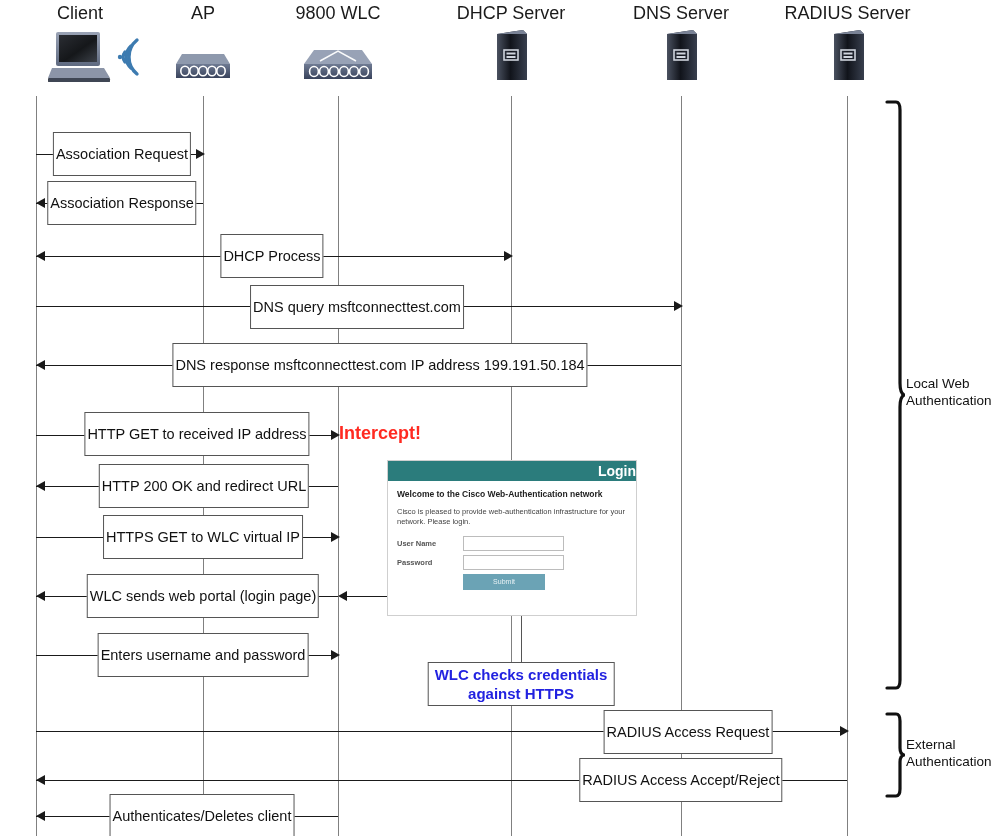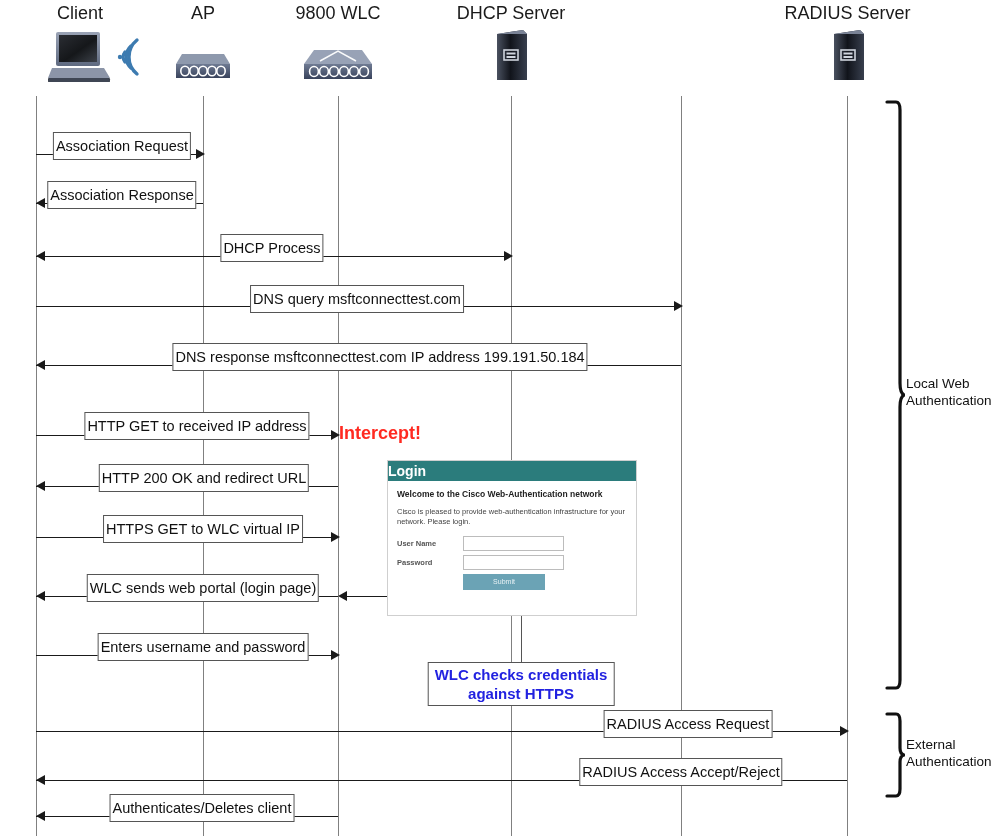--- a/index.html
+++ b/index.html
@@ -28,21 +28,21 @@
   .arrow-r,.arrow-l{position:absolute;width:0;height:0;}
   .arrow-r{border-top:5px solid transparent;border-bottom:5px solid transparent;border-left:9px solid #1a1a1a;}
   .arrow-l{border-top:5px solid transparent;border-bottom:5px solid transparent;border-right:9px solid #1a1a1a;}
 
   .msg-label{
     position:absolute;
     background:#ffffff;
     border:1px solid #555;
     font-size:14.5px;
     line-height:18px;
-    padding:4px 2px;
+    padding:12px 2px;
     white-space:nowrap;
     transform:translateX(-50%);
     color:#111;
   }
 
   .note-blue{
     position:absolute;
     background:#ffffff;
     border:1px solid #555;
     color:#2222e0;
@@ -63,21 +63,21 @@
   }
 
   
   .portal{
     position:absolute;
     background:#ffffff;
     border:1px solid #cfcfcf;
     overflow:hidden;
   }
   .portal-title{
-    background:#2b7c7c;color:#fff;text-align:left;
+    background:#2b7c7c;color:#fff;text-align:right;
     font-weight:bold;font-size:14px;line-height:20px;height:20px;
   }
   .portal-body{padding:8px 9px 6px 9px;}
   .portal-welcome{font-weight:bold;font-size:8.5px;color:#222;margin-bottom:8px;}
   .portal-text{font-size:7.5px;color:#444;line-height:10px;margin-bottom:9px;}
   .portal-row{display:flex;align-items:center;margin-bottom:4px;}
   .portal-row .lbl{width:66px;font-size:7.5px;font-weight:bold;color:#555;}
   .portal-row .fld{width:95px;height:11px;border:1px solid #bcbcbc;background:#fff;}
   .portal-submit{
     margin-left:66px;width:82px;height:16px;background:#6ba3b5;
@@ -196,20 +196,33 @@
         <path d="M8 8 L34 4 L38 8 L38 54 L8 54 Z" fill="url(#srvg)"></path>
         <path d="M8 8 L34 4 L38 8 L12 8 Z" fill="#7a8396"></path>
         <rect x="8" y="8" width="30" height="46" fill="url(#srvg)"></rect>
         <rect x="15" y="24" width="14" height="10" fill="none" stroke="#cfd4dd" stroke-width="1.6"></rect>
         <rect x="17.5" y="26.5" width="9" height="2" fill="#cfd4dd"></rect>
         <rect x="17.5" y="30" width="9" height="2" fill="#cfd4dd"></rect>
       </svg>
     </div>
   </div>
 
+  <div class="actor" style="left:616px;top:2px;width:130px;">
+    <div class="actor-label">DNS Server</div>
+    <div class="actor-icon">
+      <svg width="44" height="58" viewBox="0 0 44 58">
+        <path d="M8 8 L34 4 L38 8 L38 54 L8 54 Z" fill="url(#srvg)"></path>
+        <path d="M8 8 L34 4 L38 8 L12 8 Z" fill="#7a8396"></path>
+        <rect x="8" y="8" width="30" height="46" fill="url(#srvg)"></rect>
+        <rect x="15" y="24" width="14" height="10" fill="none" stroke="#cfd4dd" stroke-width="1.6"></rect>
+        <rect x="17.5" y="26.5" width="9" height="2" fill="#cfd4dd"></rect>
+        <rect x="17.5" y="30" width="9" height="2" fill="#cfd4dd"></rect>
+      </svg>
+    </div>
+  </div>
 
   <div class="actor" style="left:770px;top:2px;width:155px;">
     <div class="actor-label">RADIUS Server</div>
     <div class="actor-icon">
       <svg width="44" height="58" viewBox="0 0 44 58">
         <path d="M8 8 L34 4 L38 8 L38 54 L8 54 Z" fill="url(#srvg)"></path>
         <path d="M8 8 L34 4 L38 8 L12 8 Z" fill="#7a8396"></path>
         <rect x="8" y="8" width="30" height="46" fill="url(#srvg)"></rect>
         <rect x="15" y="24" width="14" height="10" fill="none" stroke="#cfd4dd" stroke-width="1.6"></rect>
         <rect x="17.5" y="26.5" width="9" height="2" fill="#cfd4dd"></rect>

